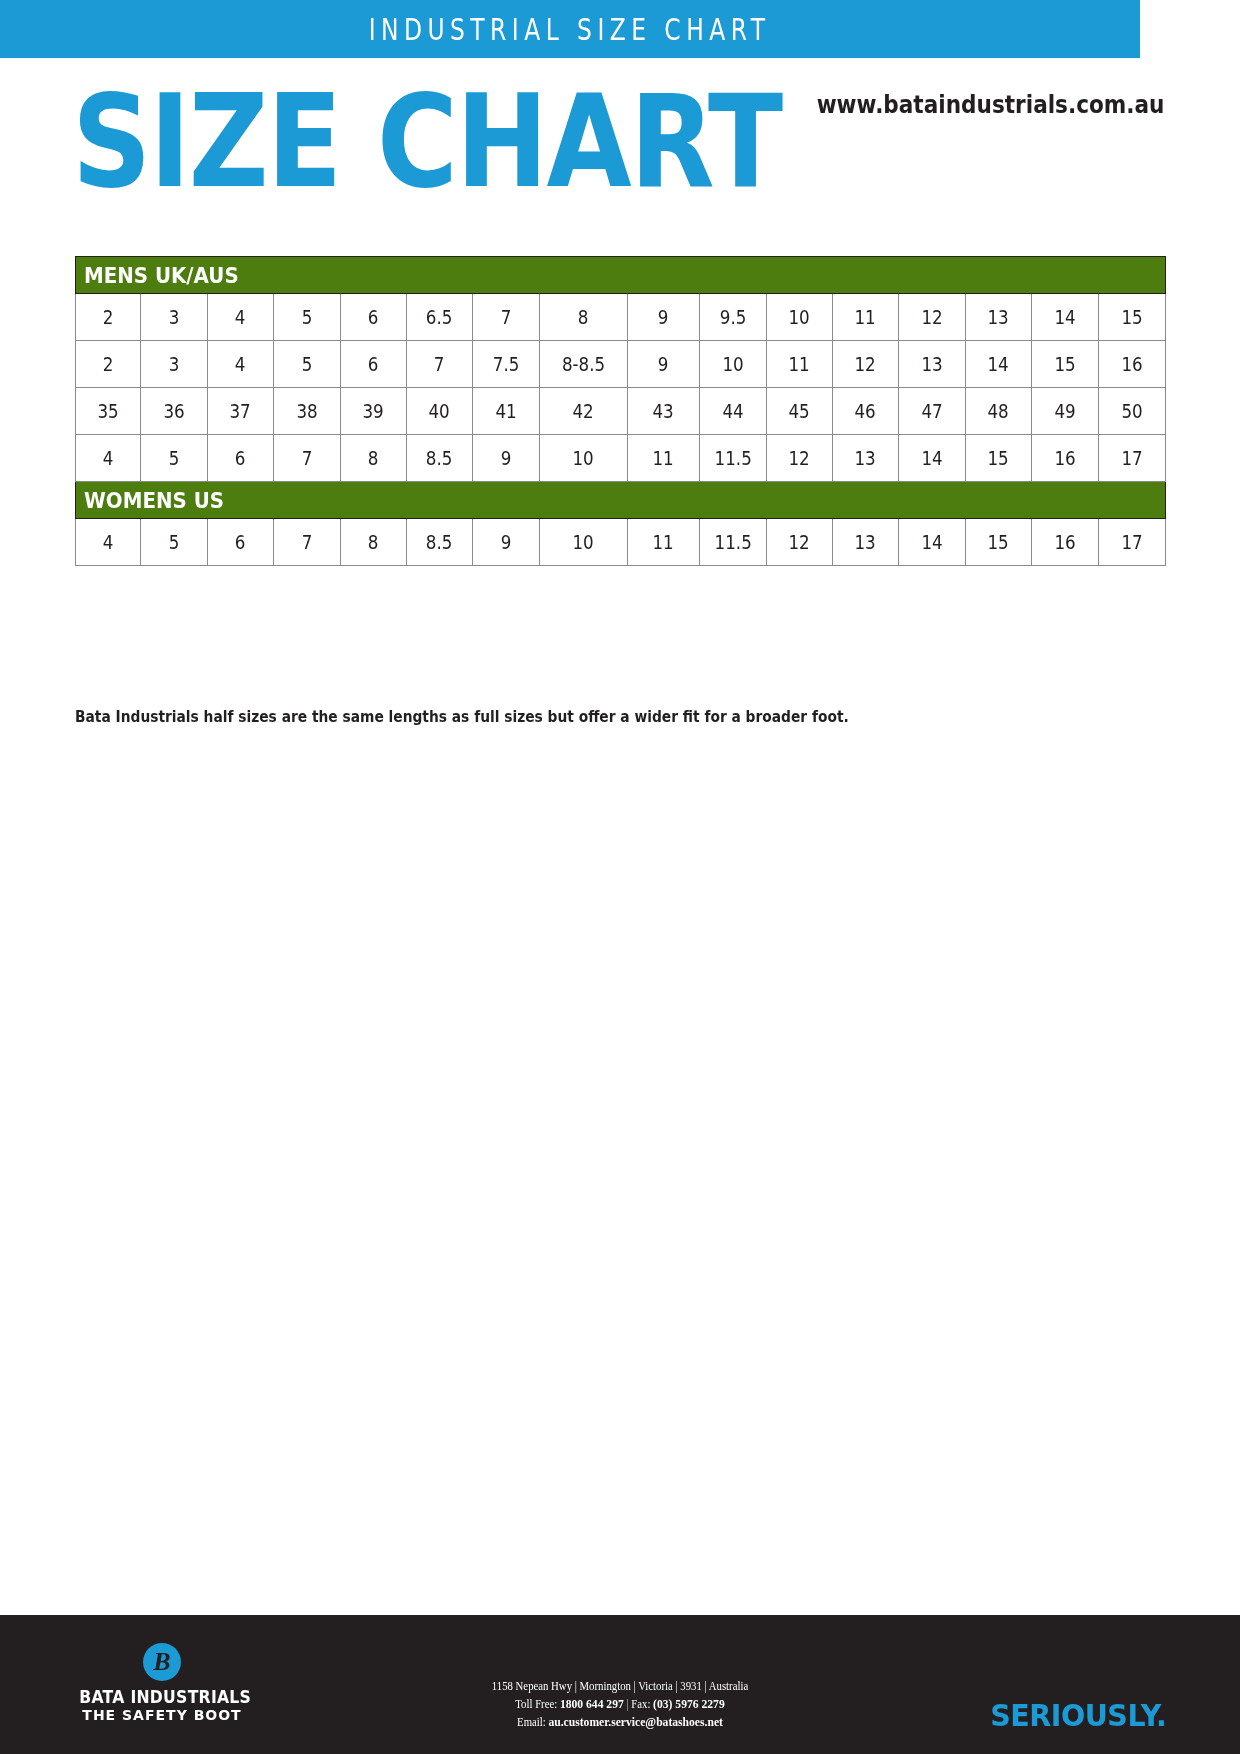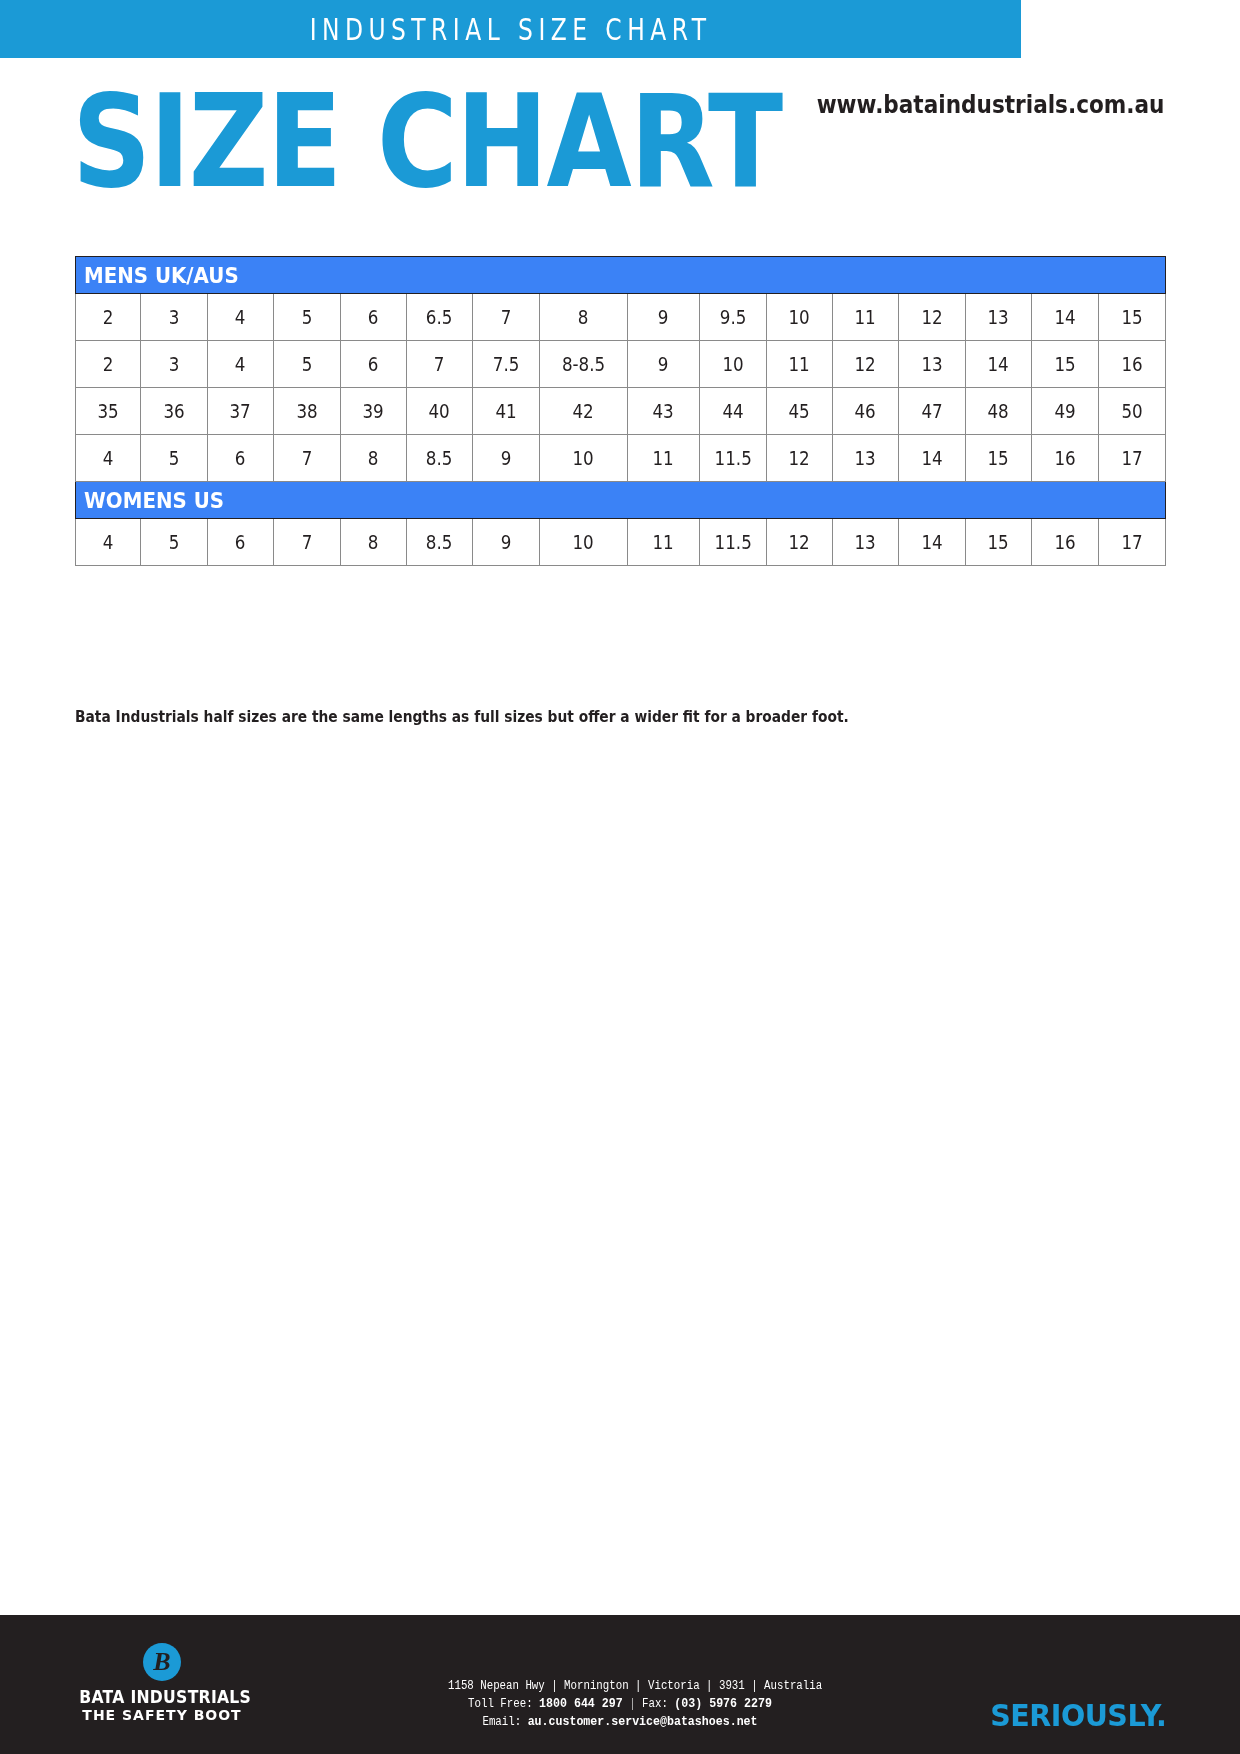--- a/index.html
+++ b/index.html
@@ -1,20 +1,20 @@
 <!DOCTYPE html>
 <html><head>
   <meta charset="utf-8">
   <style>
     * { margin: 0; padding: 0; box-sizing: border-box; }
     html, body { width: 1240px; height: 1754px; background: #ffffff; overflow: hidden; }
     body { position: relative; font-family: "Liberation Sans", sans-serif; color: #231f20; }
 
     .top-banner {
-      position: absolute; left: 0; top: 0; width: 1021px; height: 58px;
+      position: absolute; left: 0; top: 0; width: 1140px; height: 58px;
       background: #1b9ad6; display: flex; align-items: center; justify-content: center;
     }
     .top-banner-title {
       color: #ffffff; font-family: "DejaVu Sans", sans-serif; font-weight: normal;
       font-size: 30px; letter-spacing: 7px; transform: scaleX(0.78); transform-origin: center;
       white-space: nowrap;
     }
 
     .big-title {
       position: absolute; left: 72px; top: 78px; color: #1b9ad6;
@@ -27,21 +27,21 @@
       font-weight: bold; font-size: 24px; color: #231f20; transform: scaleX(0.9);
       transform-origin: right top; white-space: nowrap;
     }
 
     .size-table {
       position: absolute; left: 75px; top: 256px; width: 1090px;
       border-collapse: collapse; table-layout: fixed;
     }
     .size-table td { border: 1px solid #8a8a8a; }
     .section-row td {
-      background: #3b82f6; color: #ffffff; height: 37px; padding: 0 8px;
+      background: #4d7c0f; color: #ffffff; height: 37px; padding: 0 8px;
       font-family: "DejaVu Sans", sans-serif; font-weight: bold; font-size: 22px;
       border-color: #231f20; text-align: left; white-space: nowrap;
     }
     .section-label { display: inline-block; transform: scaleX(0.9); transform-origin: left center; }
     .data-row td {
       height: 47px; text-align: center; font-family: "DejaVu Sans", sans-serif;
       font-size: 19px; color: #231f20; background: #ffffff;
     }
     .cell-val { display: inline-block; transform: scaleX(0.88); }
 
@@ -67,21 +67,21 @@
       margin-top: 6px; color: #ffffff; font-family: "DejaVu Sans", sans-serif; font-weight: bold;
       font-size: 17px; letter-spacing: 0.3px; white-space: nowrap; transform: scaleX(0.92);
     }
     .logo-tagline {
       color: #ffffff; font-family: "DejaVu Sans", sans-serif; font-weight: bold; font-size: 14px;
       letter-spacing: 1px; white-space: nowrap;
     }
 
     .contact-block {
       position: absolute; left: 420px; top: 63px; width: 400px; text-align: center; color: #ffffff;
-      font-family: Liberation Mono, monospace; font-size: 12.5px; line-height: 17px;
+      font-family: Liberation Serif, serif; font-size: 12.5px; line-height: 17px;
     }
     .contact-line { white-space: nowrap; transform: scaleX(0.86); }
     .contact-strong { font-weight: bold; font-size: 13.5px; }
     .contact-sep { color: #bbbbbb; }
 
     .slogan {
       position: absolute; right: 74px; top: 83px; color: #1b9ad6;
       font-family: "DejaVu Sans", sans-serif; font-weight: bold; font-size: 30px;
       letter-spacing: -0.5px; white-space: nowrap; transform: scaleX(0.95); transform-origin: right top;
     }

